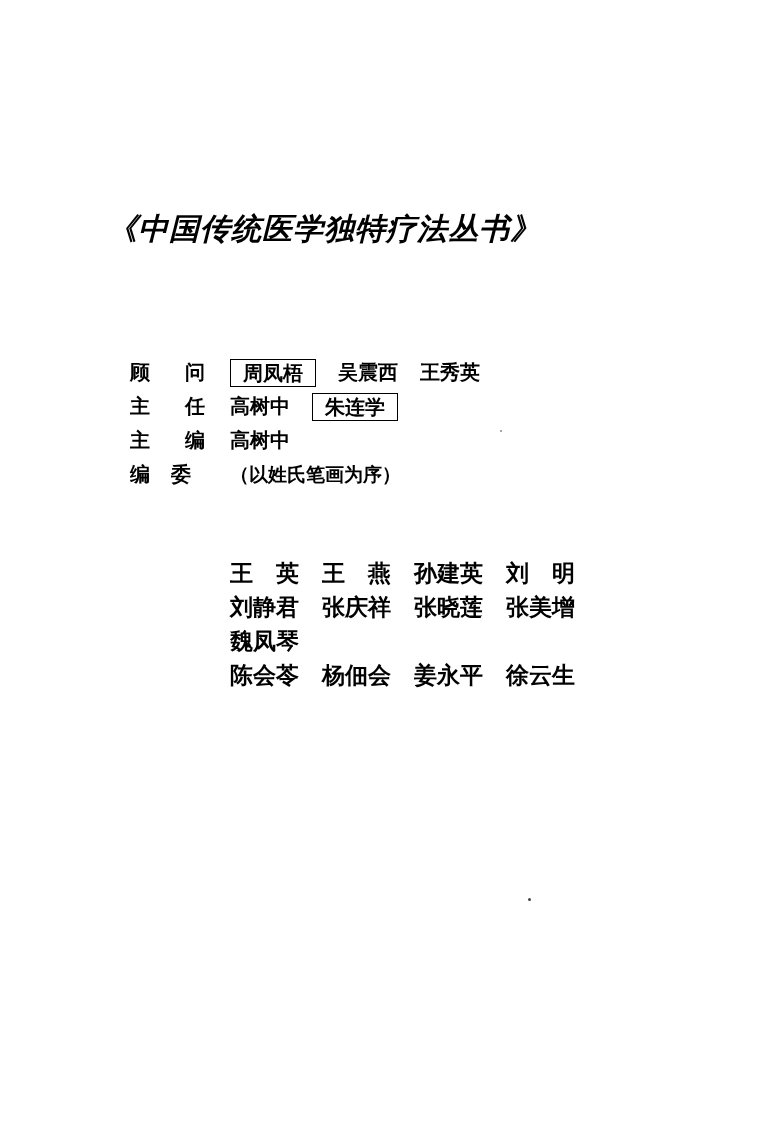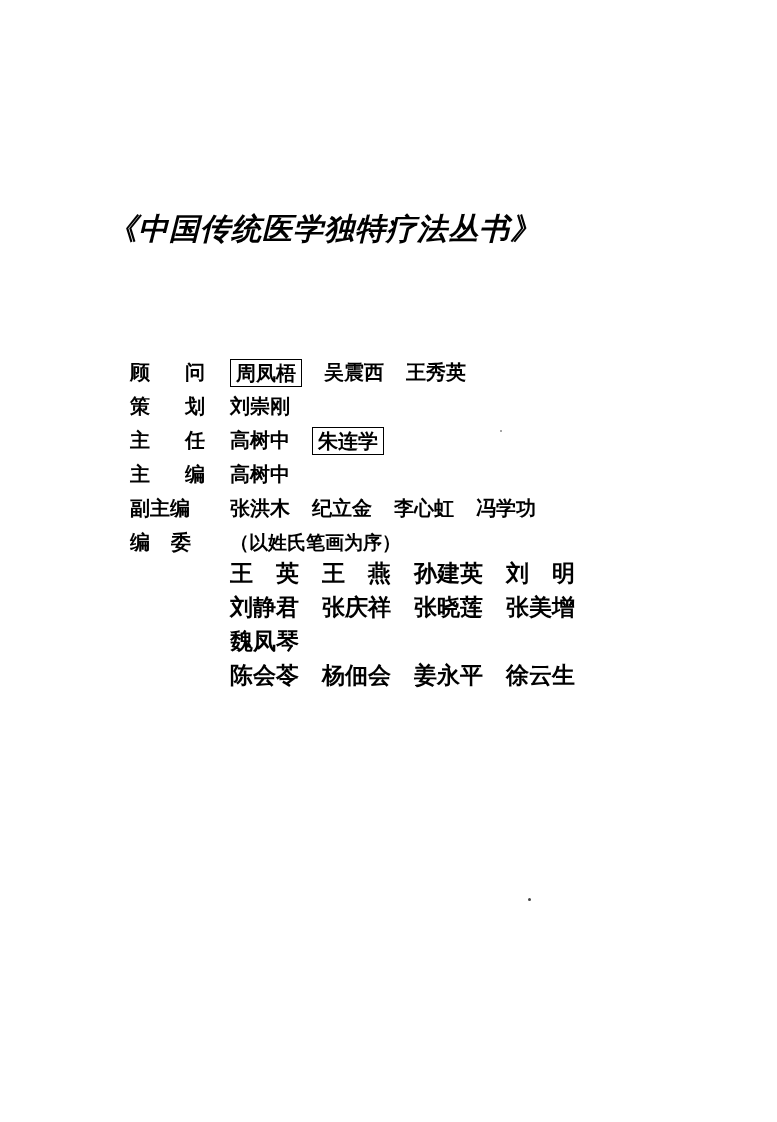--- a/index.html
+++ b/index.html
@@ -72,21 +72,21 @@
     display: flex;
     flex-wrap: wrap;
     align-items: center;
   }
   .name {
     margin-right: 22px;
     white-space: nowrap;
   }
   .name.boxed {
     border: 1.5px solid #000;
-    padding: 0 5px;
+    padding: 0 12px;
     line-height: 26px;
     margin-right: 22px;
     display: inline-block;
   }
   .note {
     font-size: 19px;
     font-weight: bold;
     line-height: 33px;
   }
   .members {
@@ -139,51 +139,36 @@
 
     <div class="row">
       <div class="label sp1">顾  问</div>
       <div class="names">
         <span class="name boxed">周凤梧</span>
         <span class="name">吴震西</span>
         <span class="name">王秀英</span>
       </div>
     </div>
 
-    <div class="row">
-      <div class="label sp2">策  划</div>
-      <div class="names">
-        <span class="name">刘崇刚</span>
-      </div>
-    </div>
 
     <div class="row">
       <div class="label sp3">主  任</div>
       <div class="names">
         <span class="name">高树中</span>
         <span class="name boxed">朱连学</span>
       </div>
     </div>
 
     <div class="row">
       <div class="label sp3">主  编</div>
       <div class="names">
         <span class="name">高树中</span>
       </div>
     </div>
 
-    <div class="row">
-      <div class="label nosp">副主编</div>
-      <div class="names">
-        <span class="name">张洪木</span>
-        <span class="name">纪立金</span>
-        <span class="name">李心虹</span>
-        <span class="name">冯学功</span>
-      </div>
-    </div>
 
     <div class="row">
       <div class="label sp4">编  委</div>
       <div class="names">
         <span class="note">（以姓氏笔画为序）</span>
       </div>
     </div>
 
   </div>
 

